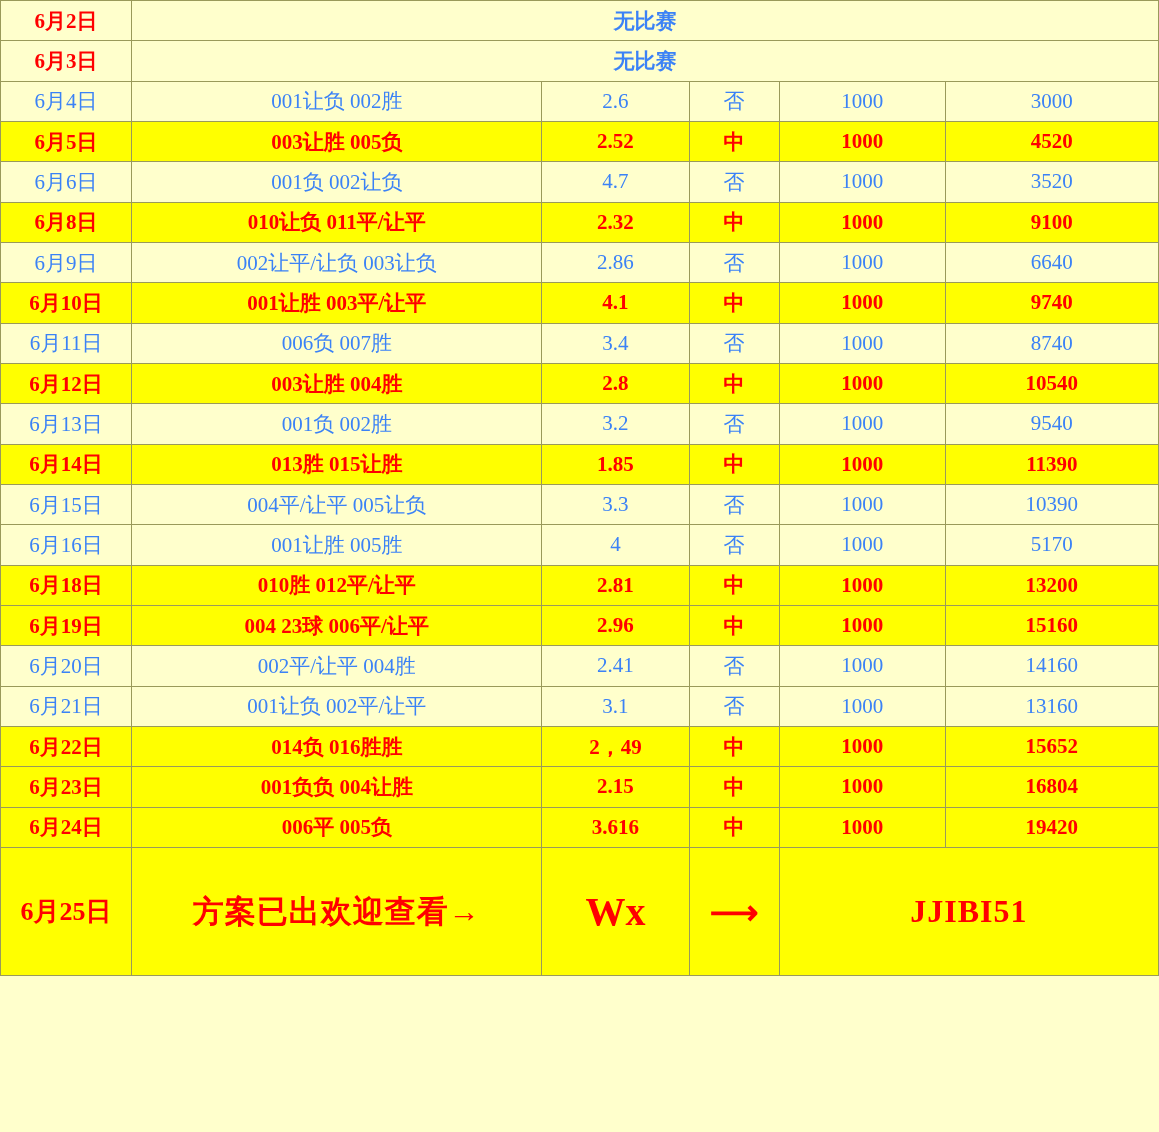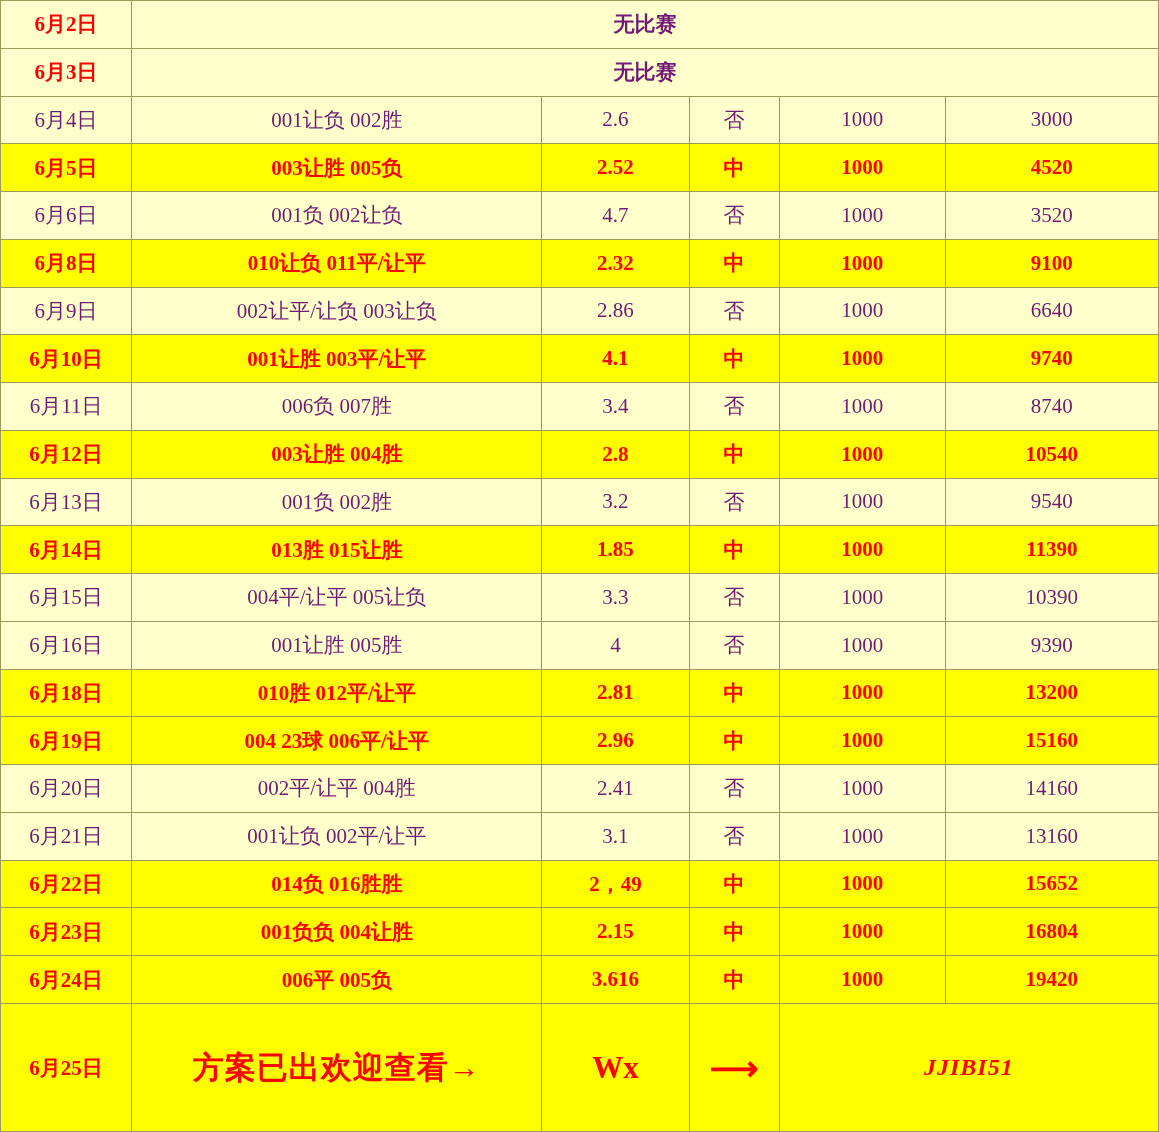--- a/index.html
+++ b/index.html
@@ -8,78 +8,77 @@
     background: #ffffcc;
   }
   body {
     width: 1159px;
     height: 1132px;
     font-family: "Liberation Serif", serif;
   }
   table.sheet {
     border-collapse: collapse;
     width: 1159px;
-    height: 1132px;
+    height: 976px;
     table-layout: fixed;
   }
   table.sheet td {
     border: 1px solid #9a9a5a;
     text-align: center;
     vertical-align: middle;
     font-size: 21px;
     color: #000000;
     background: #ffffcc;
     white-space: nowrap;
     overflow: hidden;
   }
   
   col.c-date   { width: 131px; }
   col.c-pick   { width: 410px; }
   col.c-odds   { width: 147px; }
   col.c-hit    { width: 90px; }
   col.c-stake  { width: 166px; }
   col.c-profit { width: 213px; }
 
-  tr.row-norm td { background: #ffffcc; color: #701a75; }
+  tr.row-norm td { background: #ffffcc; color: #3b82f6; }
   tr.row-hit td  { background: #ffff00; color: #ff0000; font-weight: bold; }
 
   td.nomatch {
     color: #ff0000;
     font-weight: bold;
     background: #ffffcc;
   }
   tr.row-nomatch td.date {
     color: #ff0000;
     font-weight: bold;
   }
 
   
   tr.row-promo td {
     background: #ffff00;
     color: #ff0000;
     font-weight: bold;
   }
   tr.row-promo td.date {
-    font-size: 21px;
+    font-size: 26px;
   }
   tr.row-promo td.promo-text {
     font-size: 31px;
     letter-spacing: 1px;
     font-family: Liberation Serif, serif;
   }
   tr.row-promo td.promo-wx {
-    font-size: 31px;
+    font-size: 40px;
   }
   tr.row-promo td.promo-arrow {
     font-size: 34px;
   }
   tr.row-promo td.promo-id {
-    font-size: 24px;
+    font-size: 32px;
     letter-spacing: 1px;
-    font-style: italic;
   }
 </style>
 </head>
 <body>
 
 <table class="sheet">
   <colgroup>
     <col class="c-date">
     <col class="c-pick">
     <col class="c-odds">
@@ -183,21 +182,21 @@
         <td class="hit">否</td>
         <td class="stake">1000</td>
         <td class="profit">10390</td>
       </tr>
       <tr class="row-norm">
         <td class="date">6月16日</td>
         <td class="pick">001让胜  005胜</td>
         <td class="odds">4</td>
         <td class="hit">否</td>
         <td class="stake">1000</td>
-        <td class="profit">9390</td>
+        <td class="profit">5170</td>
       </tr>
       <tr class="row-hit">
         <td class="date">6月18日</td>
         <td class="pick">010胜  012平/让平</td>
         <td class="odds">2.81</td>
         <td class="hit">中</td>
         <td class="stake">1000</td>
         <td class="profit">13200</td>
       </tr>
       <tr class="row-hit">

